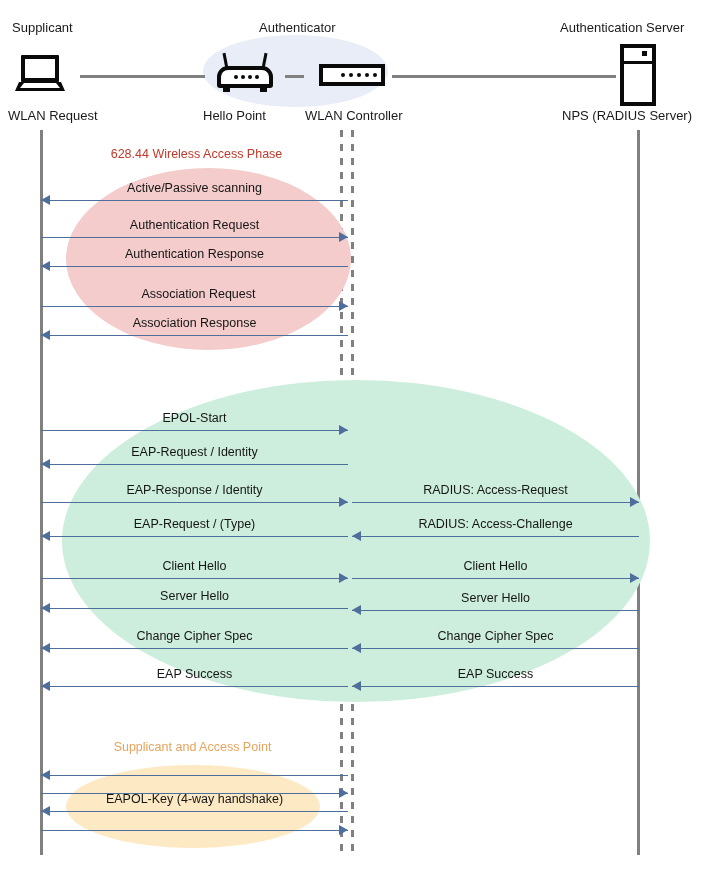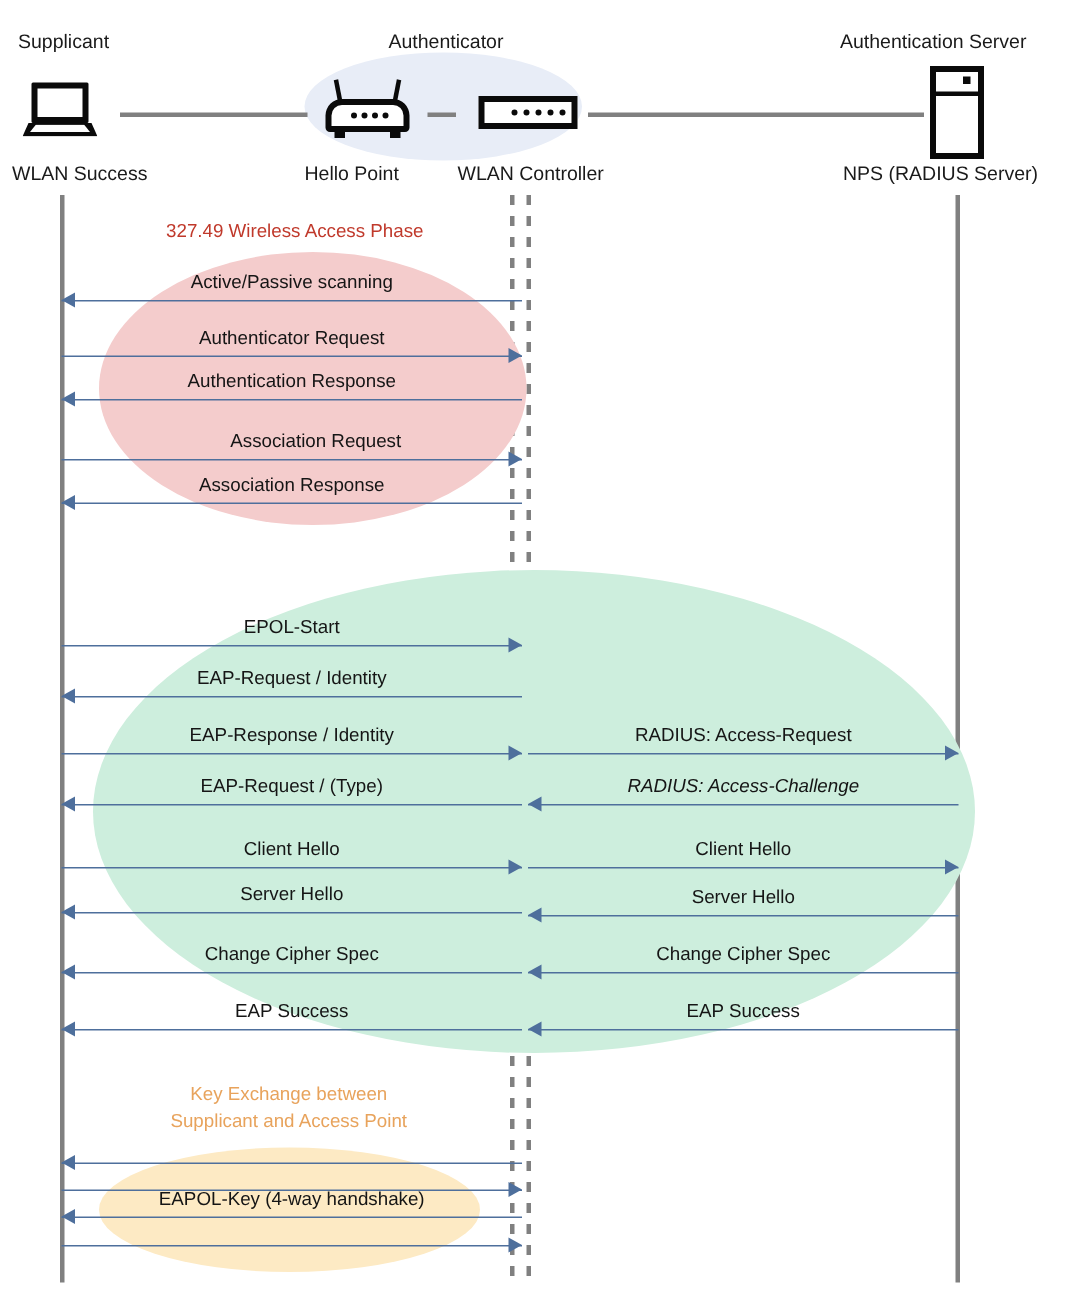--- a/index.html
+++ b/index.html
@@ -223,62 +223,61 @@
     <div class="wc-dot" style="left:46px; top:9px;"></div>
     <div class="wc-dot" style="left:54px; top:9px;"></div>
   </div>
 
   <div class="icon-wrap" style="left:620px; top:44px; width:36px; height:62px;">
     <div class="srv-body"></div>
     <div class="srv-div"></div>
     <div class="srv-led"></div>
   </div>
 
-  <div class="actor-caption" style="left:8px; top:108px;">WLAN Success</div>
+  <div class="actor-caption" style="left:8px; top:108px;">WLAN Request</div>
   <div class="actor-caption" style="left:203px; top:108px;">Hello Point</div>
   <div class="actor-caption" style="left:305px; top:108px;">WLAN Controller</div>
   <div class="actor-caption" style="left:562px; top:108px;">NPS (RADIUS Server)</div>
 
   <div class="lifeline" style="left:40px; top:130px; height:725px;"></div>
   <div class="lifeline-dashed" style="left:340px; top:130px; height:725px;"></div>
   <div class="lifeline-dashed" style="left:351px; top:130px; height:725px;"></div>
   <div class="lifeline" style="left:637px; top:130px; height:725px;"></div>
 
   <div class="phase-blob" style="left:66px; top:168px; width:285px; height:182px; background:#f4cccc;"></div>
 
   <div class="phase-blob" style="left:62px; top:380px; width:588px; height:322px; background:#cdeedd;"></div>
 
   <div class="phase-blob" style="left:66px; top:765px; width:254px; height:83px; background:#fdeac4;"></div>
 
-  <div class="phase-label" style="left:84px; top:146px; width:225px; color:#c0392b;">327.49 Wireless Access Phase</div>
-
-
-  <div class="phase-label" style="left:80px; top:721px; width:225px; color:#e8a35c;">Key Exchange between</div>
+  <div class="phase-label" style="left:84px; top:146px; width:225px; color:#c0392b;">628.44 Wireless Access Phase</div>
+
+
   <div class="phase-label" style="left:80px; top:739px; width:225px; color:#e8a35c;">Supplicant and Access Point</div>
 
   <div id="messages-left">
       <div class="msg" style="left: 41px; top: 200px; width: 307px;">
         <div class="msg-line" style="left: 0px; width: 307px;"></div>
         <div class="arrow-head left" style="left: 0px;"></div>
         <div class="msg-label" style="left: 0px; width: 307px;">Active/Passive scanning</div>
       </div>
       <div class="msg" style="left: 41px; top: 237px; width: 307px;">
         <div class="msg-line" style="left: 0px; width: 307px;"></div>
         <div class="arrow-head right" style="left: 298px;"></div>
-        <div class="msg-label" style="left: 0px; width: 307px;">Authenticator Request</div>
+        <div class="msg-label" style="left: 0px; width: 307px;">Authentication Request</div>
       </div>
       <div class="msg" style="left: 41px; top: 266px; width: 307px;">
         <div class="msg-line" style="left: 0px; width: 307px;"></div>
         <div class="arrow-head left" style="left: 0px;"></div>
         <div class="msg-label" style="left: 0px; width: 307px;">Authentication Response</div>
       </div>
       <div class="msg" style="left: 41px; top: 306px; width: 307px;">
         <div class="msg-line" style="left: 0px; width: 307px;"></div>
         <div class="arrow-head right" style="left: 298px;"></div>
-        <div class="msg-label" style="left: 16px; width: 307px;">Association Request</div>
+        <div class="msg-label" style="left: 4px; width: 307px;">Association Request</div>
       </div>
       <div class="msg" style="left: 41px; top: 335px; width: 307px;">
         <div class="msg-line" style="left: 0px; width: 307px;"></div>
         <div class="arrow-head left" style="left: 0px;"></div>
         <div class="msg-label" style="left: 0px; width: 307px;">Association Response</div>
       </div>
       <div class="msg" style="left: 41px; top: 430px; width: 307px;">
         <div class="msg-line" style="left: 0px; width: 307px;"></div>
         <div class="arrow-head right" style="left: 298px;"></div>
         <div class="msg-label" style="left: 0px; width: 307px;">EPOL-Start</div>
@@ -338,21 +337,21 @@
     </div>
   <div id="messages-right">
       <div class="msg" style="left: 352px; top: 502px; width: 287px;">
         <div class="msg-line" style="left: 0px; width: 287px;"></div>
         <div class="arrow-head right" style="left: 278px;"></div>
         <div class="msg-label" style="left: 0px; width: 287px;">RADIUS: Access-Request</div>
       </div>
       <div class="msg" style="left: 352px; top: 536px; width: 287px;">
         <div class="msg-line" style="left: 0px; width: 287px;"></div>
         <div class="arrow-head left" style="left: 0px;"></div>
-        <div class="msg-label" style="left: 0px; width: 287px; font-style: italic;">RADIUS: Access-Challenge</div>
+        <div class="msg-label" style="left: 0px; width: 287px;">RADIUS: Access-Challenge</div>
       </div>
       <div class="msg" style="left: 352px; top: 578px; width: 287px;">
         <div class="msg-line" style="left: 0px; width: 287px;"></div>
         <div class="arrow-head right" style="left: 278px;"></div>
         <div class="msg-label" style="left: 0px; width: 287px;">Client Hello</div>
       </div>
       <div class="msg" style="left: 352px; top: 610px; width: 287px;">
         <div class="msg-line" style="left: 0px; width: 287px;"></div>
         <div class="arrow-head left" style="left: 0px;"></div>
         <div class="msg-label" style="left: 0px; width: 287px;">Server Hello</div>

